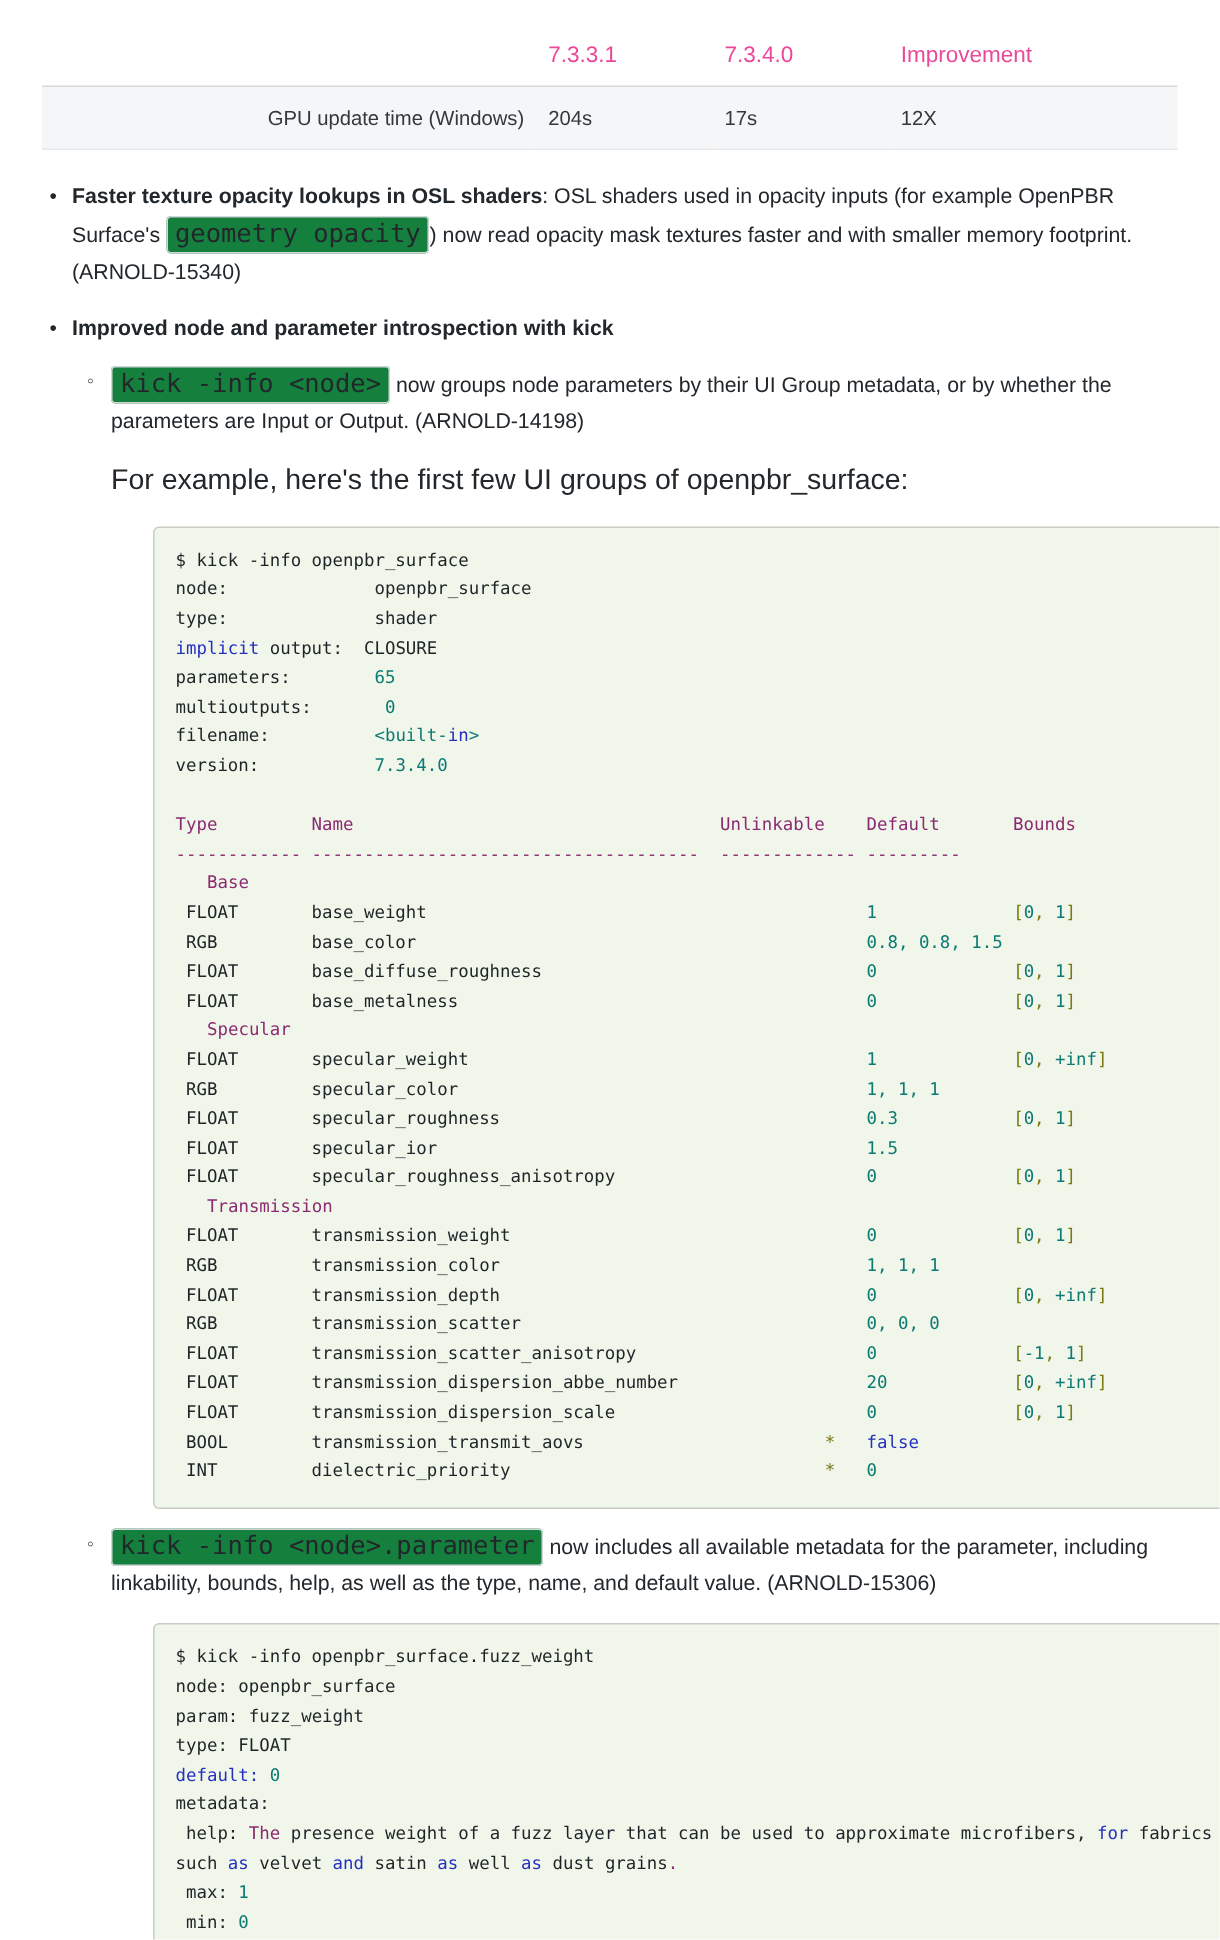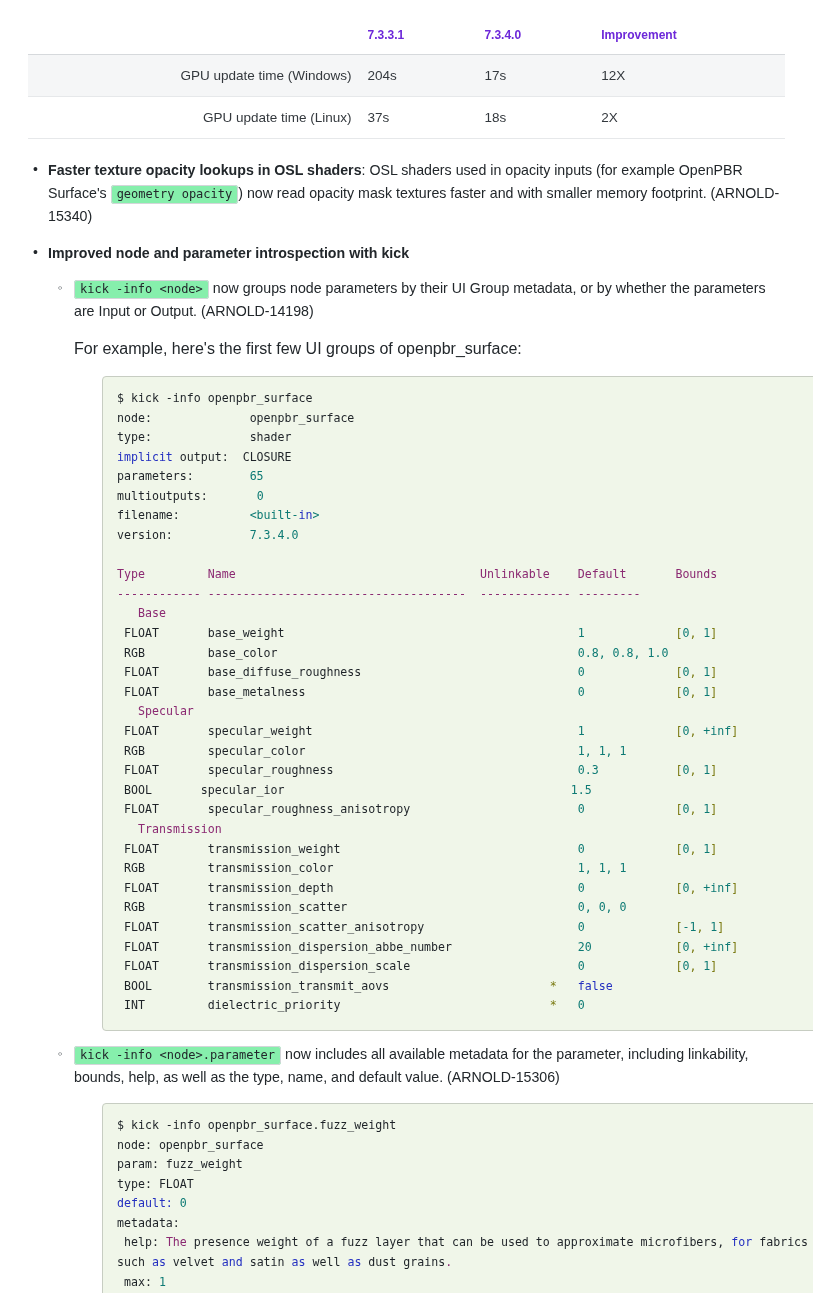--- a/index.html
+++ b/index.html
@@ -24,23 +24,23 @@
 
   
   .perf-table {
     margin: 22px 28px 0 28px;
     width: 757px;
     border-collapse: collapse;
     font-size: 13.5px;
   }
   .perf-table th {
     text-align: left;
-    font-weight: bold;
-    font-size: 12px;
-    color: #6d28d9;
+    font-weight: normal;
+    font-size: 15px;
+    color: #ec4899;
     padding: 6px 8px 12px 8px;
     border-bottom: 1px solid #d6d9dc;
     vertical-align: bottom;
   }
   .perf-table td {
     padding: 13px 8px;
     color: #33383d;
     border-bottom: 1px solid #e6e8ea;
     vertical-align: middle;
   }
@@ -88,28 +88,28 @@
     content: "\25E6";
     position: absolute;
     left: -16px;
     top: 0px;
     font-size: 13px;
     color: #4c5257;
   }
   .strong { font-weight: bold; text-align: center; }
   .para-sub {
     margin: 13px 0 4px 0;
-    font-size: 16px;
+    font-size: 19px;
     line-height: 1.62;
   }
 
   code.inline {
     font-family: "DejaVu Sans Mono", "Liberation Mono", monospace;
-    font-size: 12px;
-    background: #86efac;
+    font-size: 17px;
+    background: #15803d;
     border: 1px solid #d3d6d9;
     border-radius: 3px;
     padding: 1px 5px 2px 5px;
     color: #22272b;
     white-space: nowrap;
     vertical-align: baseline;
   }
 
   
   .codeblock {
@@ -156,26 +156,20 @@
         <th class="col-c">Improvement</th>
       </tr>
     </thead>
     <tbody>
       <tr>
         <td class="col-label">GPU update time (Windows)</td>
         <td class="col-a">204s</td>
         <td class="col-b">17s</td>
         <td class="col-c">12X</td>
       </tr>
-      <tr>
-        <td class="col-label">GPU update time (Linux)</td>
-        <td class="col-a">37s</td>
-        <td class="col-b">18s</td>
-        <td class="col-c">2X</td>
-      </tr>
     </tbody>
   </table>
 
   <ul class="lvl1">
 
     <li>
       <span class="strong">Faster texture opacity lookups in OSL shaders</span><span>: OSL shaders used in opacity inputs (for example OpenPBR Surface's </span><code class="inline">geometry opacity</code><span>) now read opacity mask textures faster and with smaller memory footprint. (ARNOLD-15340)</span>
     </li>
 
     <li>
@@ -197,28 +191,28 @@
 </span><span class="tok-kw">implicit</span><span class="tok-plain"> output:</span><span class="tok-plain">  </span><span class="tok-plain">CLOSURE</span><span class="tok-plain">
 </span><span class="tok-plain">parameters:</span><span class="tok-plain">        </span><span class="tok-val">65</span><span class="tok-plain">
 </span><span class="tok-plain">multioutputs:</span><span class="tok-plain">       </span><span class="tok-val">0</span><span class="tok-plain">
 </span><span class="tok-plain">filename:</span><span class="tok-plain">          </span><span class="tok-val">&lt;built-</span><span class="tok-kw">in</span><span class="tok-val">&gt;</span><span class="tok-plain">
 </span><span class="tok-plain">version:</span><span class="tok-plain">           </span><span class="tok-val">7.3.4.0</span><span class="tok-plain">
 </span></span><span id="cb1-table"><span class="tok-plain">
 </span><span class="tok-hdr">Type         Name                                   Unlinkable    Default       Bounds
 </span><span class="tok-hdr">------------ -------------------------------------  ------------- ---------    
 </span><span class="tok-grp">Base
 </span><span class="tok-plain"> FLOAT       base_weight                            </span><span class="tok-plain">             </span><span class="tok-plain"> </span><span class="tok-val">1</span><span class="tok-plain">             </span><span class="tok-bkt">[</span><span class="tok-val">0</span><span class="tok-bkt">,</span><span class="tok-val"> 1</span><span class="tok-bkt">]</span><span class="tok-plain">
-</span><span class="tok-plain"> RGB         base_color                             </span><span class="tok-plain">             </span><span class="tok-plain"> </span><span class="tok-val">0.8, 0.8, 1.0</span><span class="tok-plain">
+</span><span class="tok-plain"> RGB         base_color                             </span><span class="tok-plain">             </span><span class="tok-plain"> </span><span class="tok-val">0.8, 0.8, 1.5</span><span class="tok-plain">
 </span><span class="tok-plain"> FLOAT       base_diffuse_roughness                 </span><span class="tok-plain">             </span><span class="tok-plain"> </span><span class="tok-val">0</span><span class="tok-plain">             </span><span class="tok-bkt">[</span><span class="tok-val">0</span><span class="tok-bkt">,</span><span class="tok-val"> 1</span><span class="tok-bkt">]</span><span class="tok-plain">
 </span><span class="tok-plain"> FLOAT       base_metalness                         </span><span class="tok-plain">             </span><span class="tok-plain"> </span><span class="tok-val">0</span><span class="tok-plain">             </span><span class="tok-bkt">[</span><span class="tok-val">0</span><span class="tok-bkt">,</span><span class="tok-val"> 1</span><span class="tok-bkt">]</span><span class="tok-plain">
 </span><span class="tok-grp">Specular
 </span><span class="tok-plain"> FLOAT       specular_weight                        </span><span class="tok-plain">             </span><span class="tok-plain"> </span><span class="tok-val">1</span><span class="tok-plain">             </span><span class="tok-bkt">[</span><span class="tok-val">0</span><span class="tok-bkt">,</span><span class="tok-val"> +inf</span><span class="tok-bkt">]</span><span class="tok-plain">
 </span><span class="tok-plain"> RGB         specular_color                         </span><span class="tok-plain">             </span><span class="tok-plain"> </span><span class="tok-val">1, 1, 1</span><span class="tok-plain">
 </span><span class="tok-plain"> FLOAT       specular_roughness                     </span><span class="tok-plain">             </span><span class="tok-plain"> </span><span class="tok-val">0.3</span><span class="tok-plain">           </span><span class="tok-bkt">[</span><span class="tok-val">0</span><span class="tok-bkt">,</span><span class="tok-val"> 1</span><span class="tok-bkt">]</span><span class="tok-plain">
-</span><span class="tok-plain"> BOOL       specular_ior                           </span><span class="tok-plain">             </span><span class="tok-plain"> </span><span class="tok-val">1.5</span><span class="tok-plain">
+</span><span class="tok-plain"> FLOAT       specular_ior                           </span><span class="tok-plain">             </span><span class="tok-plain"> </span><span class="tok-val">1.5</span><span class="tok-plain">
 </span><span class="tok-plain"> FLOAT       specular_roughness_anisotropy          </span><span class="tok-plain">             </span><span class="tok-plain"> </span><span class="tok-val">0</span><span class="tok-plain">             </span><span class="tok-bkt">[</span><span class="tok-val">0</span><span class="tok-bkt">,</span><span class="tok-val"> 1</span><span class="tok-bkt">]</span><span class="tok-plain">
 </span><span class="tok-grp">Transmission
 </span><span class="tok-plain"> FLOAT       transmission_weight                    </span><span class="tok-plain">             </span><span class="tok-plain"> </span><span class="tok-val">0</span><span class="tok-plain">             </span><span class="tok-bkt">[</span><span class="tok-val">0</span><span class="tok-bkt">,</span><span class="tok-val"> 1</span><span class="tok-bkt">]</span><span class="tok-plain">
 </span><span class="tok-plain"> RGB         transmission_color                     </span><span class="tok-plain">             </span><span class="tok-plain"> </span><span class="tok-val">1, 1, 1</span><span class="tok-plain">
 </span><span class="tok-plain"> FLOAT       transmission_depth                     </span><span class="tok-plain">             </span><span class="tok-plain"> </span><span class="tok-val">0</span><span class="tok-plain">             </span><span class="tok-bkt">[</span><span class="tok-val">0</span><span class="tok-bkt">,</span><span class="tok-val"> +inf</span><span class="tok-bkt">]</span><span class="tok-plain">
 </span><span class="tok-plain"> RGB         transmission_scatter                   </span><span class="tok-plain">             </span><span class="tok-plain"> </span><span class="tok-val">0, 0, 0</span><span class="tok-plain">
 </span><span class="tok-plain"> FLOAT       transmission_scatter_anisotropy        </span><span class="tok-plain">             </span><span class="tok-plain"> </span><span class="tok-val">0</span><span class="tok-plain">             </span><span class="tok-bkt">[</span><span class="tok-val">-1</span><span class="tok-bkt">,</span><span class="tok-val"> 1</span><span class="tok-bkt">]</span><span class="tok-plain">
 </span><span class="tok-plain"> FLOAT       transmission_dispersion_abbe_number    </span><span class="tok-plain">             </span><span class="tok-plain"> </span><span class="tok-val">20</span><span class="tok-plain">            </span><span class="tok-bkt">[</span><span class="tok-val">0</span><span class="tok-bkt">,</span><span class="tok-val"> +inf</span><span class="tok-bkt">]</span><span class="tok-plain">
 </span><span class="tok-plain"> FLOAT       transmission_dispersion_scale          </span><span class="tok-plain">             </span><span class="tok-plain"> </span><span class="tok-val">0</span><span class="tok-plain">             </span><span class="tok-bkt">[</span><span class="tok-val">0</span><span class="tok-bkt">,</span><span class="tok-val"> 1</span><span class="tok-bkt">]</span><span class="tok-plain">
 </span><span class="tok-plain"> BOOL        transmission_transmit_aovs             </span><span class="tok-plain">          </span><span class="tok-star">*</span><span class="tok-plain">  </span><span class="tok-plain"> </span><span class="tok-kw">false</span><span class="tok-plain">

